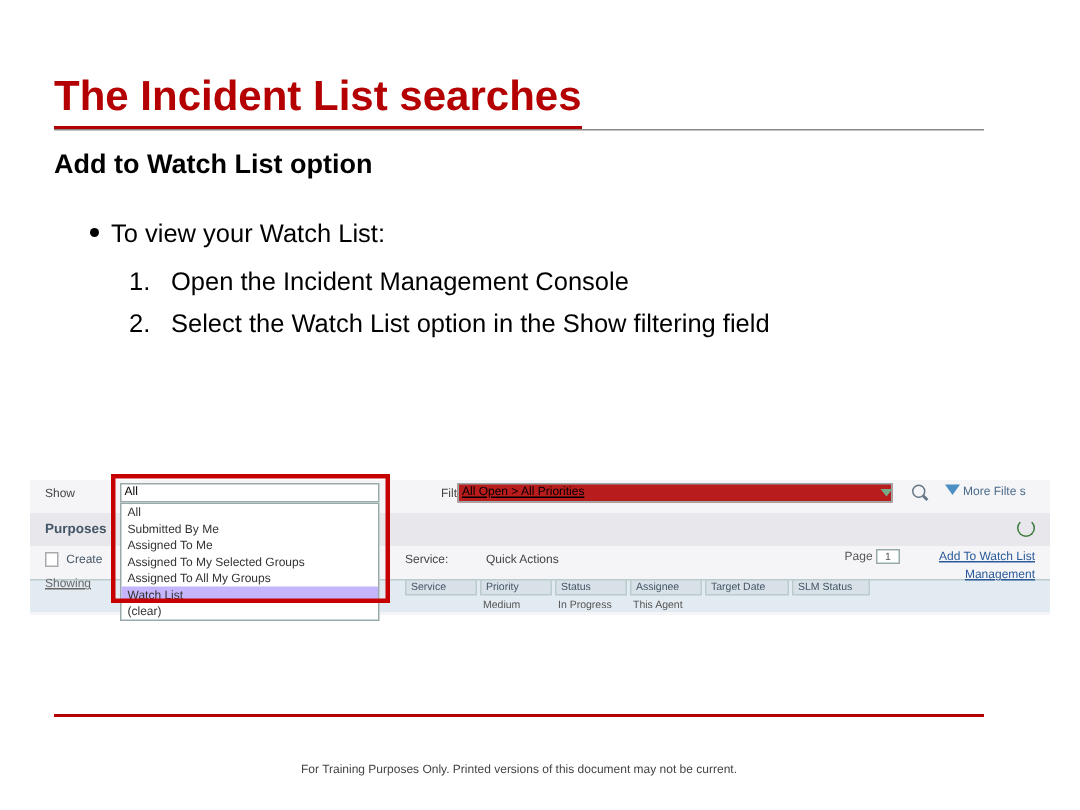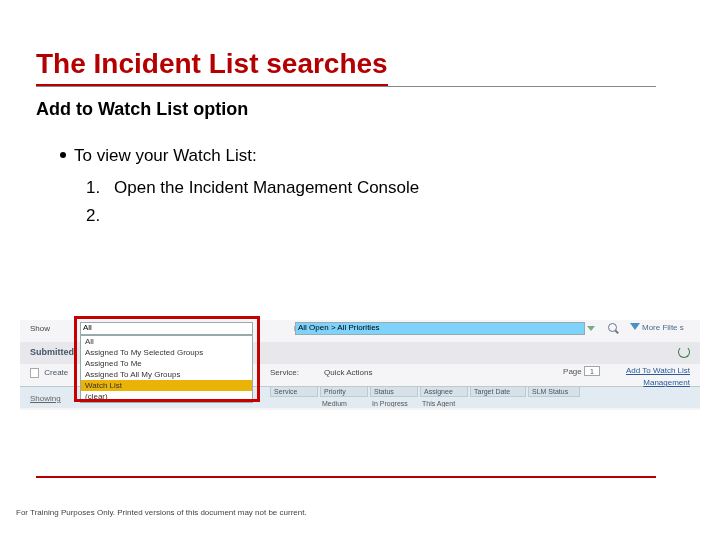--- a/index.html
+++ b/index.html
@@ -23,46 +23,46 @@
   .ss-row1, .ss-row2, .ss-row3, .ss-row4 { position: absolute; left: 0; right: 0; height: 22px; font-size: 8px; color: #555; }
   .ss-row1 { top: 0; }
   .ss-row2 { top: 22px; background: #e8e8ec; }
   .ss-row3 { top: 44px; }
   .ss-row4 { top: 66px; background: #e2ebf2; border-top: 1px solid #bcc; }
   .ss-hdr { background: #d9e1e8; border: 1px solid #bcc; padding: 1px 3px; font-size: 7px; color: #456; white-space: nowrap; }
   .show-label { position: absolute; left: 10px; top: 4px; font-size: 8px; color: #444; }
   .show-field { position: absolute; left: 60px; top: 2px; width: 173px; height: 13px; background: #fff; border: 1px solid #9aa; font-size: 8px; padding: 0 2px; }
   .dropdown { position: absolute; left: 60px; top: 15px; width: 173px; background: #fff; border: 1px solid #9aa; font-size: 8px; color: #333; }
   .dd-item { padding: 1px 4px; white-space: nowrap; }
-  .dd-item.sel { background: #eab308; }
+  .dd-item.sel { background: #c4b5fd; }
   .redbox { position: absolute; left: 54px; top: -4px; width: 186px; height: 86px; border: 3px solid #c60000; pointer-events: none; }
   .incidents-label { position: absolute; left: 10px; top: 27px; font-size: 9px; color: #456; font-weight: bold; }
   .create-label { position: absolute; left: 10px; top: 48px; font-size: 8px; color: #456; }
   .create-box { display: inline-block; width: 9px; height: 10px; border: 1px solid #aaa; background: #fff; margin-right: 3px; vertical-align: middle; }
-  .showing-label { position: absolute; left: 10px; top: 74px; font-size: 8px; color: #666; text-decoration: underline; }
+  .showing-label { position: absolute; left: 10px; top: 64px; font-size: 8px; color: #666; text-decoration: underline; }
   .filterby-label { position: absolute; left: 250px; top: 4px; font-size: 8px; color: #444; padding-left: 24px; }
-  .filterby-field { position: absolute; left: 275px; top: 2px; width: 290px; height: 13px; background: #7dd3fc; border: 1px solid #9aa; font-size: 8px; padding: 0 2px; }
+  .filterby-field { position: absolute; left: 285px; top: 2px; width: 290px; height: 13px; background: #b91c1c; border: 1px solid #9aa; font-size: 8px; padding: 0 2px; text-decoration: underline; }
   .tri { display: inline-block; width: 0; height: 0; border-left: 4px solid transparent; border-right: 4px solid transparent; border-top: 5px solid #7a8; position: absolute; }
   .search-icon { position: absolute; top: 3px; left: 588px; width: 11px; height: 11px; }
   .search-icon::before { content: ""; position: absolute; width: 7px; height: 7px; border: 1.5px solid #678; border-radius: 50%; }
   .search-icon::after { content: ""; position: absolute; width: 4px; height: 1.5px; background: #678; top: 8px; left: 7px; transform: rotate(45deg); }
   .funnel { position: absolute; top: 3px; left: 610px; width: 0; height: 0; border-left: 5px solid transparent; border-right: 5px solid transparent; border-top: 7px solid #4a90c2; }
   .morefilters { position: absolute; top: 3px; left: 622px; font-size: 8px; color: #4a6a8a; }
   .refresh { position: absolute; top: 26px; left: 658px; width: 12px; height: 12px; border: 1.5px solid #3a7a3a; border-radius: 50%; border-top-color: transparent; }
   .svc-label { position: absolute; left: 250px; top: 48px; font-size: 8px; color: #444; }
   .qa-label { position: absolute; left: 304px; top: 48px; font-size: 8px; color: #444; }
   .add-label { position: absolute; right: 10px; top: 46px; font-size: 8px; color: #2a5a9a; text-decoration: underline; margin-left: 24px; }
   .pref-label { position: absolute; right: 10px; top: 58px; font-size: 8px; color: #2a5a9a; text-decoration: underline; }
   .page-label { position: absolute; right: 100px; top: 46px; font-size: 8px; color: #555; }
   .page-num { display: inline-block; width: 16px; height: 10px; background: #fff; border: 1px solid #9aa; text-align: center; line-height: 10px; font-size: 7px; }
   .col-hdrs { position: absolute; left: 250px; top: 66px; display: flex; gap: 2px; }
   .data-row { position: absolute; left: 250px; top: 80px; display: flex; gap: 2px; font-size: 7px; color: #555; }
   .data-cell { width: 48px; padding: 0 2px; white-space: nowrap; overflow: hidden; }
   .footer-rule { position: absolute; left: 36px; right: 36px; top: 476px; height: 2px; background: #b40000; }
-  .footer-text { position: absolute; left: 0; right: 0; top: 508px; text-align: left; font-size: 8px; color: #444; margin-left: 16px; }
+  .footer-text { position: absolute; left: 0; right: 0; top: 508px; text-align: center; font-size: 8px; color: #444; }
 </style>
 </head>
 <body>
 
 <div class="page">
   <div class="title">The Incident List searches</div>
   <div class="title-rule"></div>
   <div class="subtitle">Add to Watch List option</div>
 
   <div class="body">
@@ -70,44 +70,46 @@
       <div class="bullet-dot"></div>
       <div>To view your Watch List:</div>
     </div>
     <div class="num-list">
       <div class="num-item">
         <div class="num">1.</div>
         <div>Open the Incident Management Console</div>
       </div>
       <div class="num-item">
         <div class="num">2.</div>
+        <div>Select the Watch List option in the Show filtering field</div>
       </div>
     </div>
   </div>
 
   <div class="screenshot">
     <div class="ss-bg"></div>
     <div class="ss-row1"></div>
     <div class="ss-row2"></div>
     <div class="ss-row3"></div>
     <div class="ss-row4"></div>
 
     <div class="show-label">Show</div>
     <div class="show-field">All</div>
     <div class="dropdown">
       <div class="dd-item">All</div>
+      <div class="dd-item">Submitted By Me</div>
+      <div class="dd-item">Assigned To Me</div>
       <div class="dd-item">Assigned To My Selected Groups</div>
-      <div class="dd-item">Assigned To Me</div>
       <div class="dd-item">Assigned To All My Groups</div>
       <div class="dd-item sel">Watch List</div>
       <div class="dd-item">(clear)</div>
     </div>
     <div class="redbox"></div>
 
-    <div class="incidents-label">Submitted</div>
+    <div class="incidents-label">Purposes</div>
     <div class="create-label">
       <span class="create-box"></span>
       <span>Create</span>
     </div>
     <div class="showing-label">Showing</div>
 
     <div class="filterby-label">Filter By</div>
     <div class="filterby-field">All Open &gt; All Priorities</div>
     <span class="tri" style="left:567px; top:6px;"></span>
     <span class="search-icon"></span>

